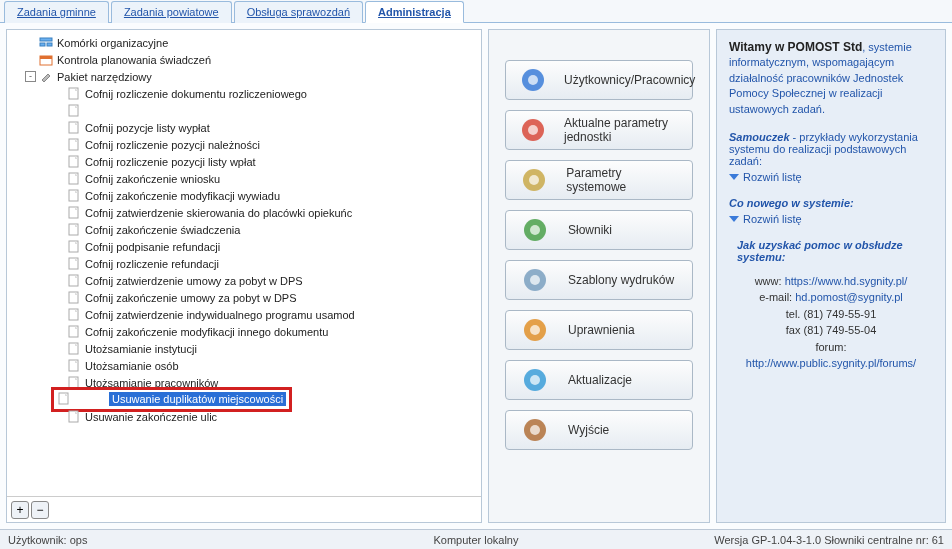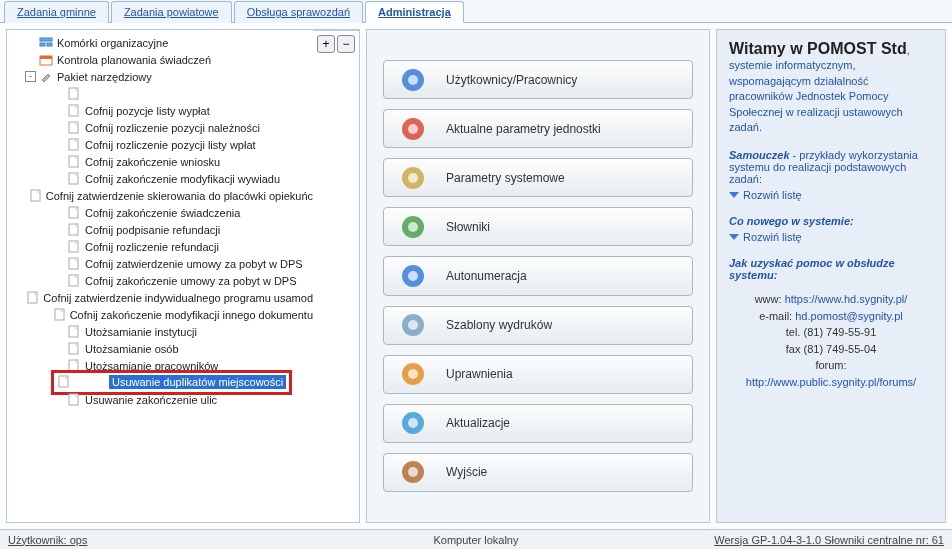--- a/index.html
+++ b/index.html
@@ -42,25 +42,25 @@
   }
   .main {
     flex: 1;
     display: flex;
     padding: 6px;
     gap: 6px;
     background: #fafcfe;
     overflow: hidden;
   }
   .left-panel {
-    width: 354px;
+    width: 476px;
     border: 1px solid #b8c8d8;
     background: #fff;
     display: flex;
-    flex-direction: row;
+    flex-direction: column;
   }
   .tree-wrap {
     flex: 1;
     overflow: auto;
     padding: 4px 0;
   }
   .tree-row {
     display: flex;
     align-items: center;
     height: 17px;
@@ -130,21 +130,21 @@
   }
   .right-panel {
     width: 230px;
     border: 1px solid #b8c8d8;
     background: #e7eef7;
     padding: 10px 12px;
     font-size: 11px;
     color: #333;
     overflow:auto;
   }
-  .right-panel h1 { font-size: 16px; font-weight: bold; color:#222; display:inline; }
+  .right-panel h1 { font-size: 12px; font-weight: bold; color:#222; display:inline; }
   .right-panel .lead { color:#2255aa; line-height:1.4; }
   .right-panel .section-title { color:#2255aa; font-weight:bold; font-style:italic; margin-top:14px; display:block;}
   .expand-link { color:#2255aa; cursor:pointer; margin-top:4px; display:flex; align-items:center; gap:4px;}
   .chevron {
     width:0;height:0;border-left:5px solid transparent;border-right:5px solid transparent;
     border-top:6px solid #3a7ad9; display:inline-block;
   }
   .contact { margin-top:10px; line-height:1.5; color:#333;text-align:center;}
   .contact a { color:#2255aa; text-decoration:none;}
   .status-bar {
@@ -208,20 +208,30 @@
           <span class="label-span">Pakiet narzędziowy</span>
         </div>
         <div class="tree-row">
           <span class="spacer" style="width:56px"></span>
           <span class="tree-icon">
             <svg width="12" height="13">
               <rect x="1" y="1" width="9" height="11" fill="#fff" stroke="#aaa"></rect>
               <path d="M7 1 L10 4 L7 4 Z" fill="#ddd"></path>
             </svg>
           </span>
+          <span class="label-span">Cofnij rozliczenie dokumentu rozliczeniowego</span>
+        </div>
+        <div class="tree-row">
+          <span class="spacer" style="width:56px"></span>
+          <span class="tree-icon">
+            <svg width="12" height="13">
+              <rect x="1" y="1" width="9" height="11" fill="#fff" stroke="#aaa"></rect>
+              <path d="M7 1 L10 4 L7 4 Z" fill="#ddd"></path>
+            </svg>
+          </span>
         </div>
         <div class="tree-row">
           <span class="spacer" style="width:56px"></span>
           <span class="tree-icon">
             <svg width="12" height="13">
               <rect x="1" y="1" width="9" height="11" fill="#fff" stroke="#aaa"></rect>
               <path d="M7 1 L10 4 L7 4 Z" fill="#ddd"></path>
             </svg>
           </span>
           <span class="label-span">Cofnij pozycje listy wypłat</span>
@@ -434,29 +444,20 @@
         <span>Parametry systemowe</span>
       </div>
       <div class="center-btn">
         <span class="btn-icon">
           <svg width="26" height="26">
             <circle cx="13" cy="13" r="11" fill="#4aa04a" opacity="0.85"></circle>
             <circle cx="13" cy="13" r="5" fill="#fff" opacity="0.7"></circle>
           </svg>
         </span>
         <span>Słowniki</span>
-      </div>
-      <div class="center-btn">
-        <span class="btn-icon">
-          <svg width="26" height="26">
-            <circle cx="13" cy="13" r="11" fill="#3b7dd8" opacity="0.85"></circle>
-            <circle cx="13" cy="13" r="5" fill="#fff" opacity="0.7"></circle>
-          </svg>
-        </span>
-        <span>Autonumeracja</span>
       </div>
       <div class="center-btn">
         <span class="btn-icon">
           <svg width="26" height="26">
             <circle cx="13" cy="13" r="11" fill="#7aa0c0" opacity="0.85"></circle>
             <circle cx="13" cy="13" r="5" fill="#fff" opacity="0.7"></circle>
           </svg>
         </span>
         <span>Szablony wydruków</span>
       </div>
@@ -498,28 +499,28 @@
     </span>
     <div class="expand-link">
       <span class="chevron"></span>
       <span>Rozwiń listę</span>
     </div>
     <span class="section-title">Co nowego w systemie:</span>
     <div class="expand-link">
       <span class="chevron"></span>
       <span>Rozwiń listę</span>
     </div>
-    <span class="section-title" style="">Jak uzyskać pomoc w obsłudze systemu:</span>
+    <span class="section-title" style="margin-left:8px;">Jak uzyskać pomoc w obsłudze systemu:</span>
     <div class="contact">
       <div><span>www:</span> <a>https://www.hd.sygnity.pl/</a></div>
       <div><span>e-mail:</span> <a>hd.pomost@sygnity.pl</a></div>
       <div>tel. (81) 749-55-91</div>
       <div>fax (81) 749-55-04</div>
       <div><span>forum:</span> <a>http://www.public.sygnity.pl/forums/</a></div>
     </div>
   </div>
 </div>
 
-<div class="status-bar" style="position:relative;text-decoration:underline;">
+<div class="status-bar" style="position:relative;">
   <span>Użytkownik: ops</span>
   <span class="mid">Komputer lokalny</span>
   <span>Wersja GP-1.04-3-1.0 Słowniki centralne nr: 61</span>
 </div>
 
 </body></html>

